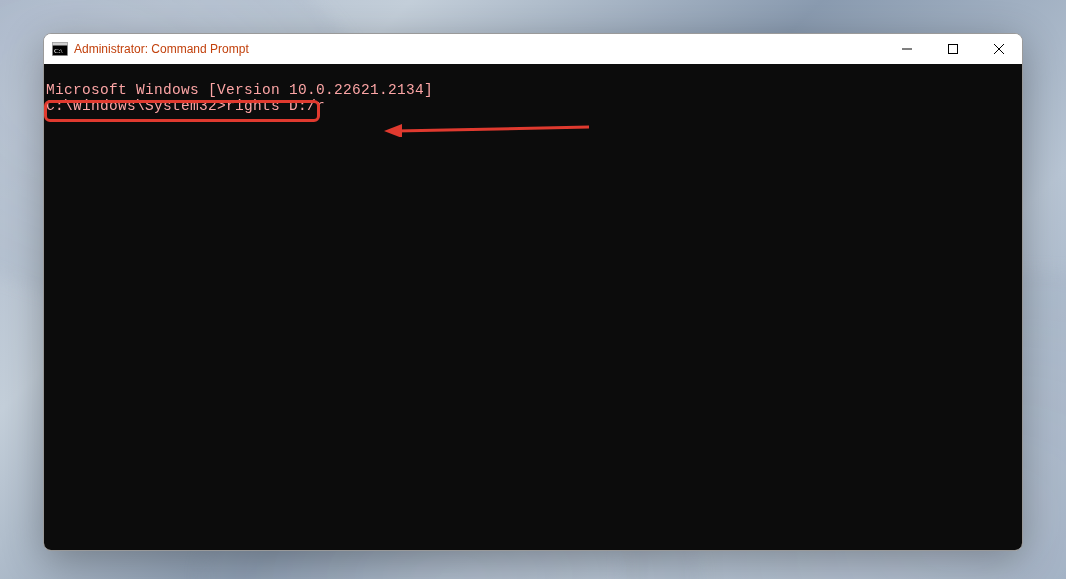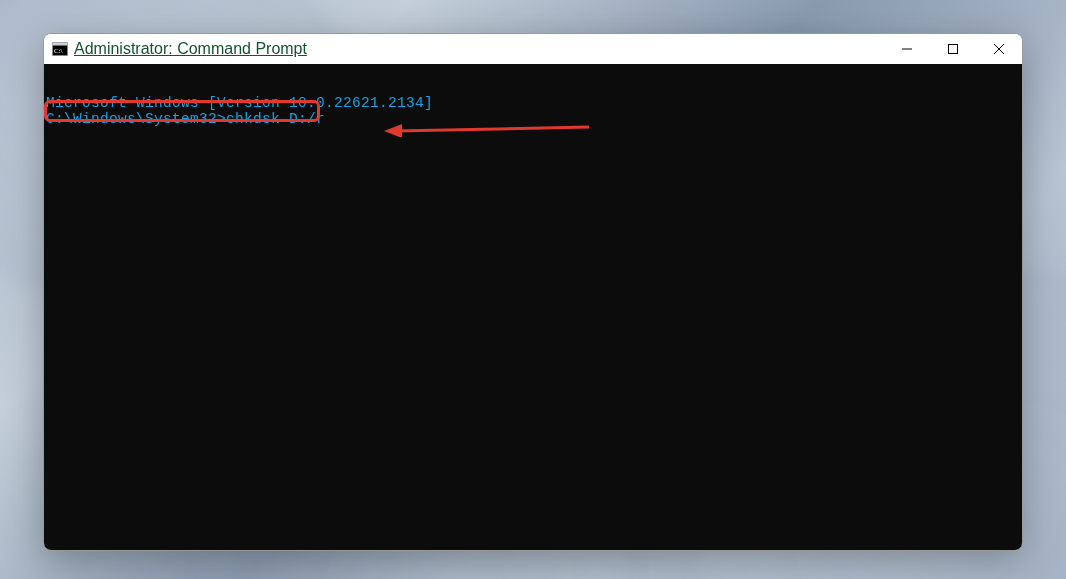--- a/index.html
+++ b/index.html
@@ -47,44 +47,43 @@
     .titlebar-icon {
       width: 16px;
       height: 16px;
       margin-right: 6px;
       display: flex;
       align-items: center;
       justify-content: center;
     }
     .titlebar-icon svg { width: 16px; height: 16px; }
     .titlebar-text {
-      font-size: 16px;
-      color: #14532d;
+      font-size: 12px;
+      color: #c2410c;
       flex: 1;
-      text-decoration: underline;
     }
     .win-controls { display: flex; height: 100%; }
     .win-btn {
       width: 46px;
       height: 100%;
       display: flex;
       align-items: center;
       justify-content: center;
       color: #000;
     }
     .win-btn svg { width: 10px; height: 10px; stroke: #000; stroke-width: 1; fill: none; }
 
     .terminal-body {
       flex: 1;
       background: #0c0c0c;
-      color: #0ea5e9;
+      color: #fca5a5;
       font-family: Consolas, "Courier New", monospace;
       font-size: 14.5px;
       line-height: 1.12;
-      padding: 15px 2px 2px 2px;
+      padding: 2px 2px 2px 2px;
       white-space: pre;
       position: relative;
       letter-spacing: 0.3px;
     }
     .terminal-line { display: block; }
 
     
     .highlight-box {
       position: absolute;
       left: 0px;
@@ -138,21 +137,21 @@
       <div class="win-btn close">
         <svg viewBox="0 0 10 10">
             <line x1="0" y1="0" x2="10" y2="10"></line>
             <line x1="10" y1="0" x2="0" y2="10"></line>
           </svg>
       </div>
     </div>
   </div>
 
   <div class="terminal-body">
-<span class="terminal-line">Microsoft Windows [Version 10.0.22621.2134]</span><span class="terminal-line"></span><span class="terminal-line"><span>C:\Windows\System32&gt;</span><span>chkdsk D:/r</span></span>
+<span class="terminal-line">Microsoft Windows [Version 10.0.22621.2134]</span><span class="terminal-line"></span><span class="terminal-line"><span>C:\Windows\System32&gt;</span><span>rights D:/r</span></span>
     <div class="highlight-box"></div>
     <div class="arrow">
       <svg viewBox="0 0 205 14">
         <line x1="205" y1="4" x2="12" y2="8" stroke="#e03a2f" stroke-width="3"></line>
         <polygon points="0,8 18,1 18,15" fill="#e03a2f"></polygon>
       </svg>
     </div>
   </div>
 </div>
 

